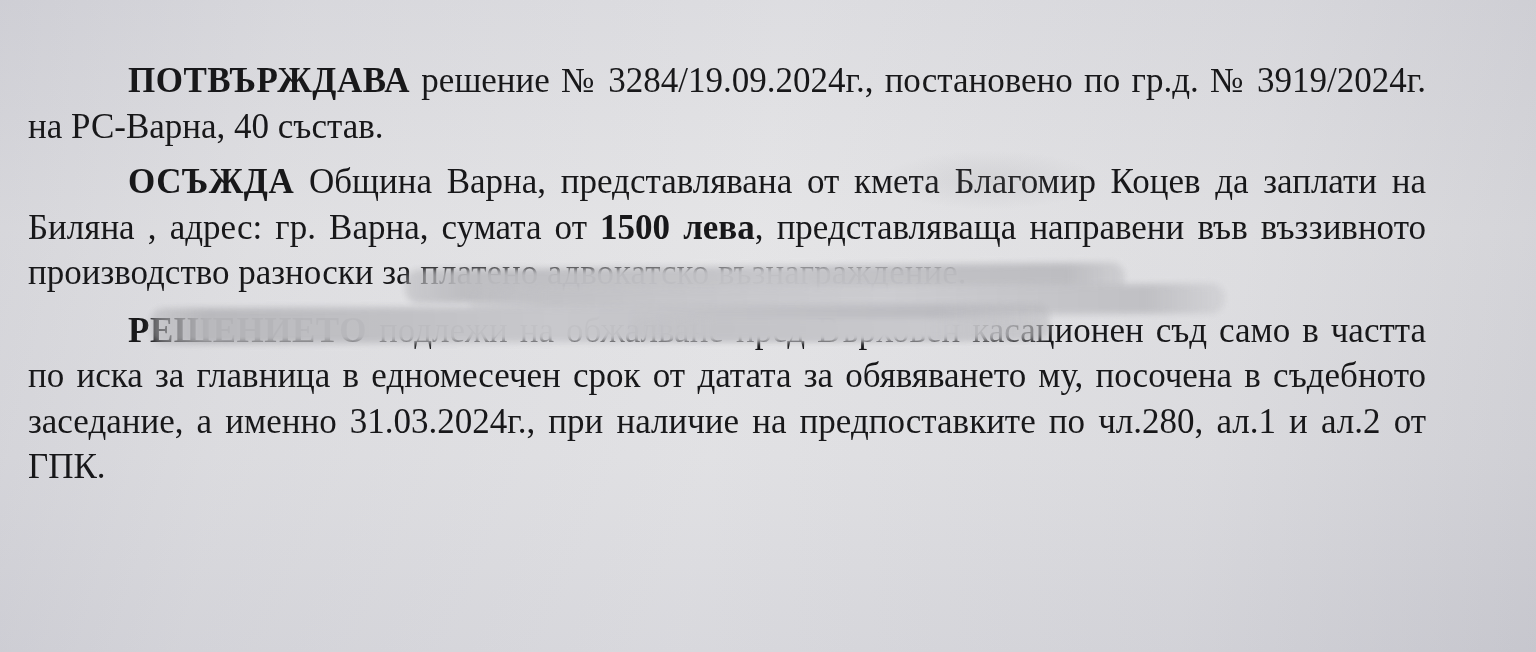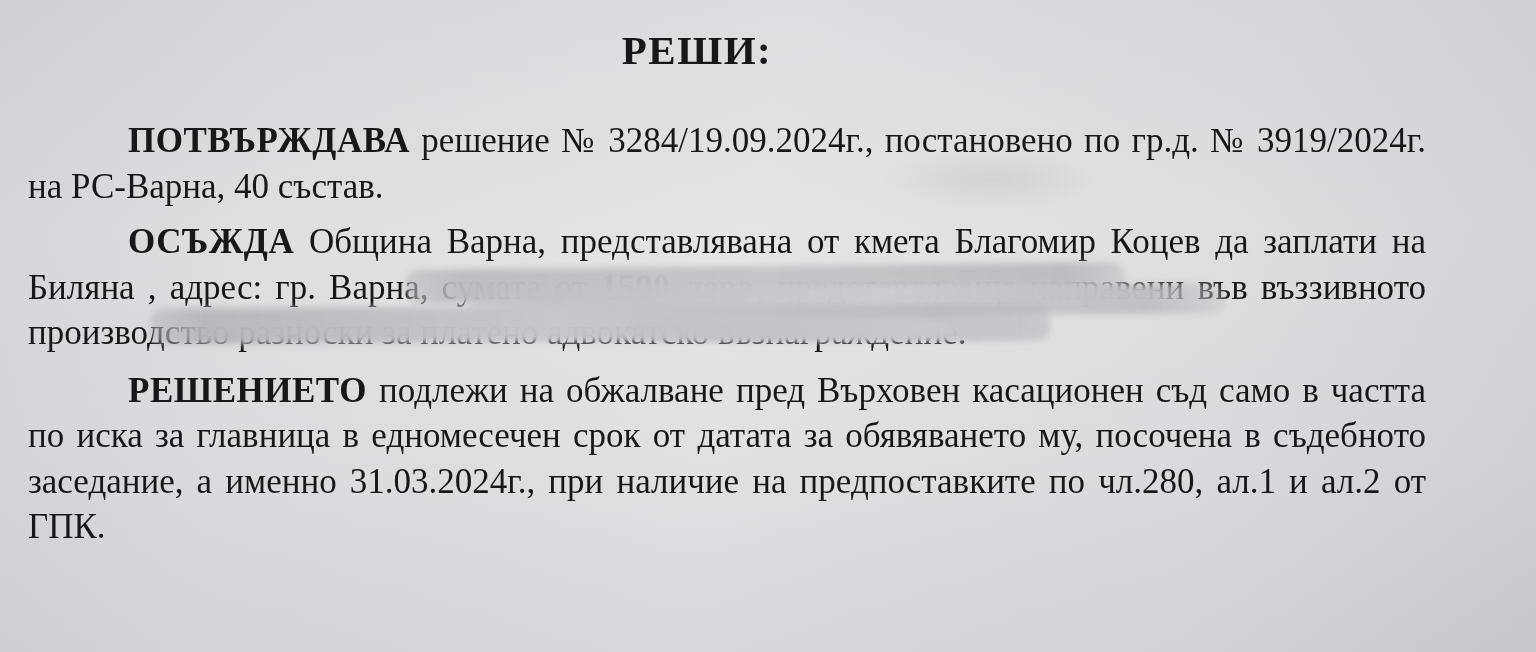--- a/index.html
+++ b/index.html
@@ -105,21 +105,20 @@
     background: radial-gradient(ellipse at center, rgba(150,150,155,0.18) 0%, rgba(150,150,155,0) 70%);
     pointer-events: none;
   }
 </style>
 </head>
 <body>
 
 <div class="page">
   <div class="doc">
 
-    <div class="heading">РЕШИ:</div>
 
     <p class="para p-confirm">
       <span class="indent"></span><span class="lead">ПОТВЪРЖДАВА</span><span> решение № 3284/19.09.2024г., постановено по гр.д. № 3919/2024г. на РС-Варна, 40 състав.</span>
     </p>
 
     <p class="para p-sentence">
       <span class="indent"></span><span class="lead">ОСЪЖДА</span><span> Община Варна, представлявана от кмета Благомир Коцев да заплати на Биляна </span><span>, адрес: гр. Варна, </span><span> сумата от </span><b class="amount">1500 лева</b><span>, представляваща направени във въззивното производство разноски за платено адвокатско възнаграждение.</span>
     </p>
 
     <p class="para p-appeal">

